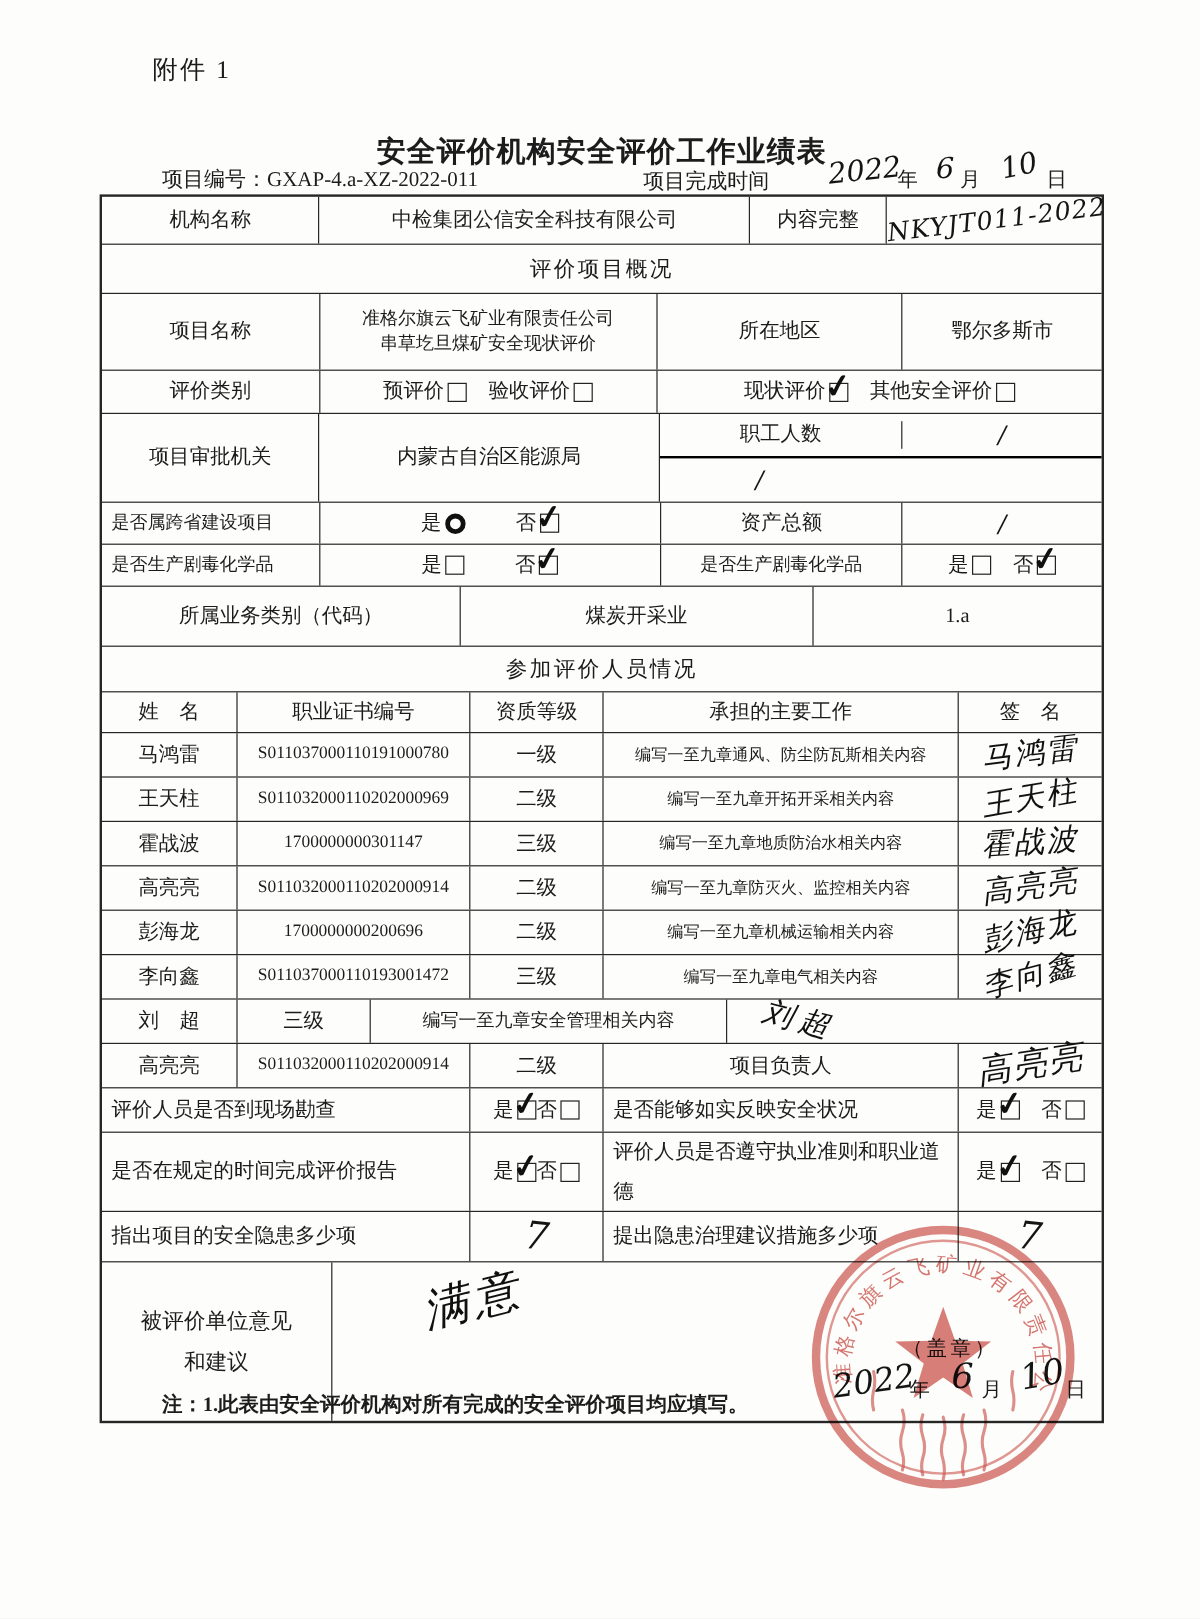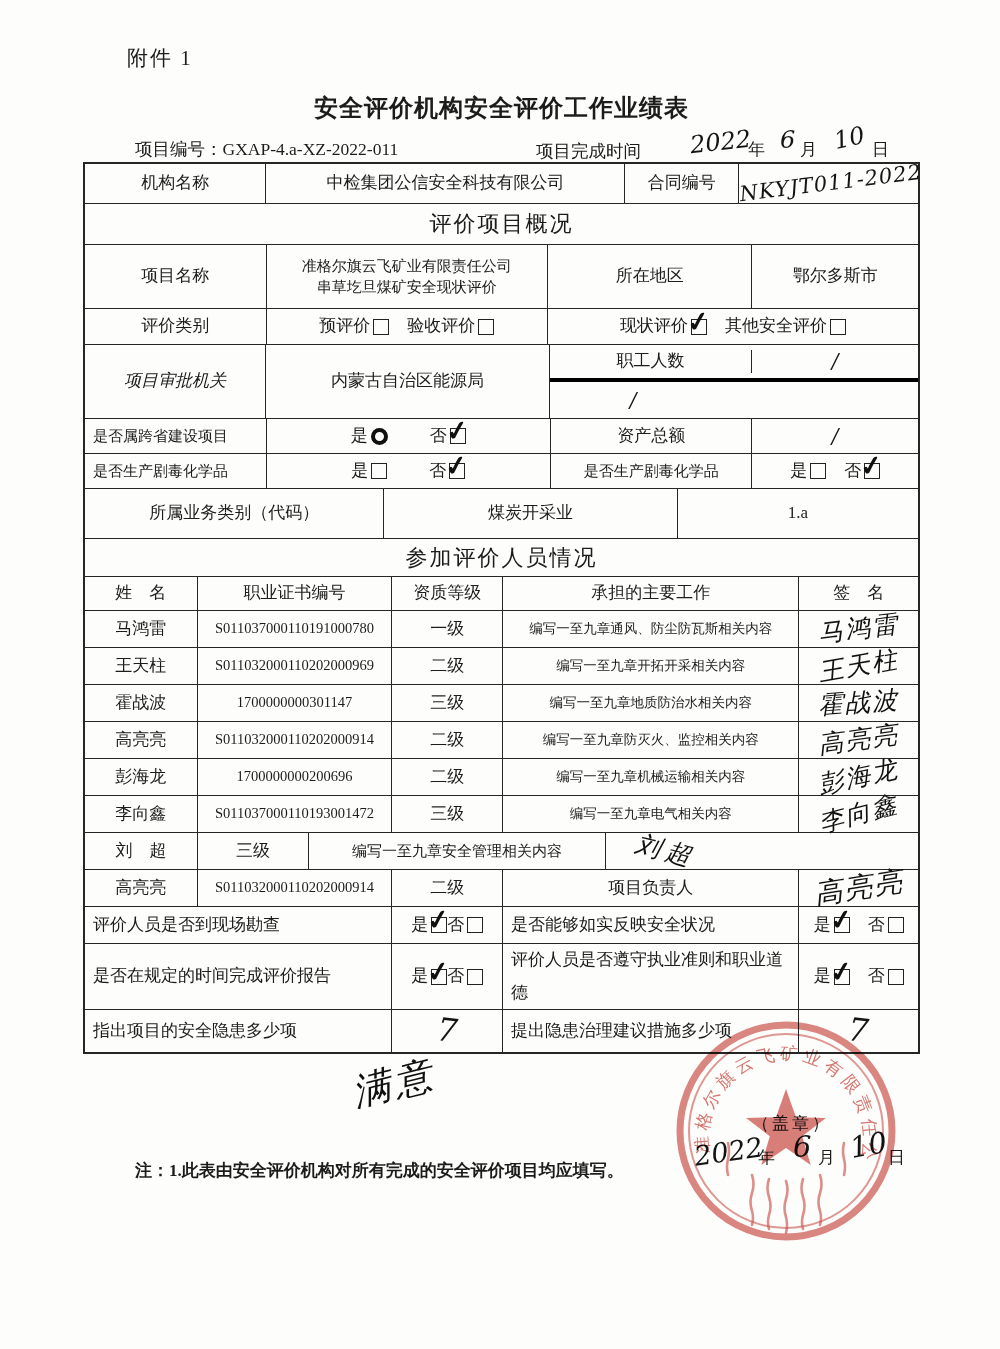--- a/index.html
+++ b/index.html
@@ -1,36 +1,36 @@
 <!DOCTYPE html>
 <html><head>
 <meta charset="utf-8">
 <style>
   html,body{margin:0;padding:0;background:#e8e8e8;}
   .sheet{position:relative;width:1000px;height:1349px;background:#fdfdfb;
          font-family:"Liberation Serif","DejaVu Serif",serif;color:#1c1c1c;overflow:hidden;}
   .abs{position:absolute;}
   .printed{font-size:17px;}
   .attach{left:127px;top:44px;font-size:21px;letter-spacing:2px;}
-  .title{left:83px;top:92px;width:837px;text-align:center;font-size:24px;font-weight:bold;letter-spacing:1px;}
+  .title{left:83px;top:110px;width:837px;text-align:center;font-size:24px;font-weight:bold;letter-spacing:1px;}
   .infoline{left:135px;top:137px;font-size:17.5px;}
   .complabel{left:536px;top:139px;font-size:17.5px;}
   
   .hw{font-family:"DejaVu Serif","Liberation Serif",serif;font-style:italic;color:#141414;white-space:nowrap;}
   .hw-date{font-size:24px;display:inline-block;}
   
   .tbl{position:absolute;left:83px;top:162px;width:837px;border:2px solid #262626;box-sizing:border-box;}
   .r{display:flex;border-bottom:1px solid #262626;box-sizing:border-box;}
   .r:last-child{border-bottom:none;}
   .c{box-sizing:border-box;border-right:1px solid #262626;display:flex;align-items:center;
      justify-content:center;text-align:center;line-height:1.35;}
   .nr{border-right:none;}
   .l{justify-content:flex-start;text-align:left;padding-left:8px;}
   .full{width:835px;}
-  .sec{font-size:22px;letter-spacing:2px;text-align:center;}
+  .sec{font-size:18px;letter-spacing:2px;text-align:center;}
   .small{font-size:15px;}
   .tiny{font-size:13.5px;}
   .cert{font-size:14.5px;}
   
   .cb{display:inline-block;width:14px;height:14px;border:1.6px solid #222;vertical-align:-2px;
       margin-left:3px;position:relative;}
   .ck{position:absolute;left:-5px;top:-16px;font-size:27px;font-weight:bold;color:#101010;
       transform:rotate(-8deg);font-style:normal;}
   .ring{display:inline-block;width:9px;height:9px;border:4.5px solid #101010;border-radius:50%;
         vertical-align:-4px;margin-left:3px;}
@@ -62,21 +62,21 @@
   <span class="abs hw hw-date" style="left:780px;top:126px;">6</span>
   <span class="abs printed" style="left:800px;top:138px;">月</span>
   <span class="abs hw hw-date" style="left:834px;top:124px;transform:rotate(-12deg);">10</span>
   <span class="abs printed" style="left:872px;top:138px;">日</span>
 
   <div class="tbl">
 
     <div class="r" style="height:40px;">
       <div class="c printed" style="width:182px;">机构名称</div>
       <div class="c printed" style="width:360px;">中检集团公信安全科技有限公司</div>
-      <div class="c printed" style="width:114px;">合同编号</div>
+      <div class="c printed" style="width:114px;">内容完整</div>
       <div class="c nr" style="width:179px;overflow:visible;">
           <span class="hw contract-hw">NKYJT011-2022</span>
         </div>
     </div>
 
     <div class="r" style="height:41px;">
       <div class="c nr full sec">评价项目概况</div>
     </div>
 
     <div class="r" style="height:64px;">
@@ -103,24 +103,24 @@
           <span class="cb">
             <span class="ck">✓</span>
           </span>
         <span class="gap2"></span>
         <span>其他安全评价</span>
           <span class="cb"></span>
       </div>
     </div>
 
     <div class="r" style="height:74px;">
-      <div class="c printed" style="width:182px;font-style:italic;">项目审批机关</div>
+      <div class="c printed" style="width:182px;">项目审批机关</div>
       <div class="c printed" style="width:285px;">内蒙古自治区能源局</div>
       <div class="nr" style="width:368px;display:flex;flex-direction:column;box-sizing:border-box;">
-        <div style="height:37px;display:flex;border-bottom:4px solid #000000;box-sizing:border-box;align-items:center;">
+        <div style="height:37px;display:flex;border-bottom:2px solid #000000;box-sizing:border-box;align-items:center;">
           <div class="c printed" style="width:202px;">职工人数</div>
           <div class="c nr hw slash" style="width:166px;">/</div>
         </div>
         <div style="height:36px;display:flex;box-sizing:border-box;">
           <div class="c nr hw slash" style="width:166px;">/</div>
         </div>
       </div>
     </div>
 
     <div class="r" style="height:35px;">
@@ -299,20 +299,27 @@
       <div class="c l printed" style="width:308px;">指出项目的安全隐患多少项</div>
       <div class="c nr" style="width:111px;border-right:1px solid #262626;">
           <span class="hw hw7">7</span>
         </div>
       <div class="c l printed" style="width:297px;">提出隐患治理建议措施多少项</div>
       <div class="c nr" style="width:119px;">
           <span class="hw hw7">7</span>
         </div>
     </div>
 
+    <div class="r" style="height:132px;">
+      <div class="c" style="width:192px;flex-direction:column;font-size:18px;line-height:1.9;">
+        <span>被评价单位意见</span>
+        <span>和建议</span>
+      </div>
+      <div class="c nr" style="width:643px;"></div>
+    </div>
   </div>
 
   <span class="abs hw satis" style="left:352px;top:1058px;">满意</span>
 
   <span class="abs seal-hint">（盖章）</span>
   <span class="abs hw" style="left:694px;top:1136px;font-size:27px;transform:rotate(-8deg);">2022</span>
   <span class="abs printed" style="left:758px;top:1146px;">年</span>
   <span class="abs hw" style="left:793px;top:1130px;font-size:29px;">6</span>
   <span class="abs printed" style="left:818px;top:1146px;">月</span>
   <span class="abs hw" style="left:850px;top:1128px;font-size:29px;transform:rotate(-10deg);">10</span>

